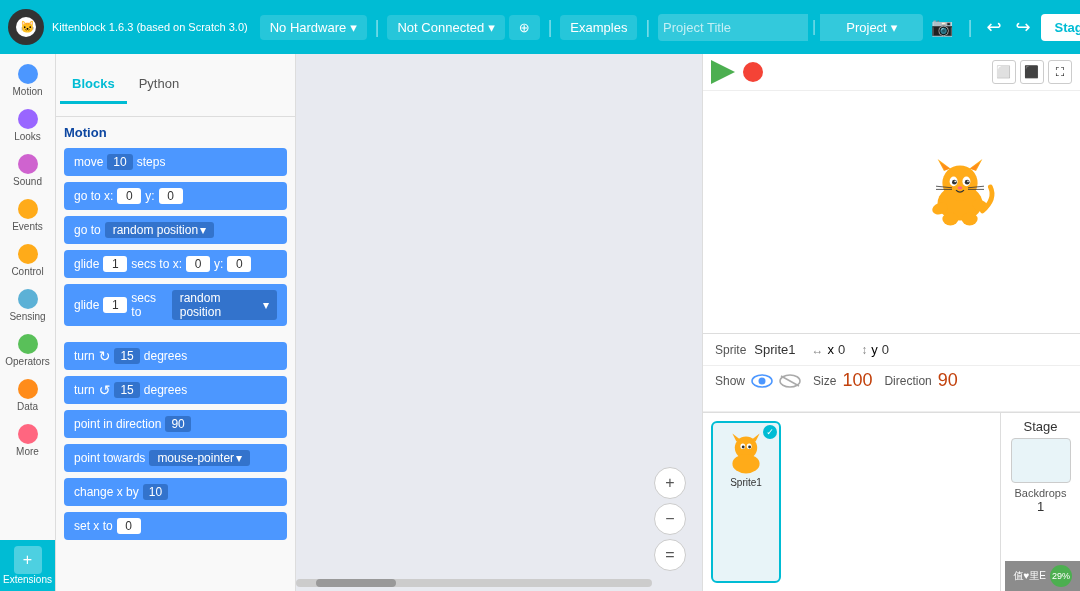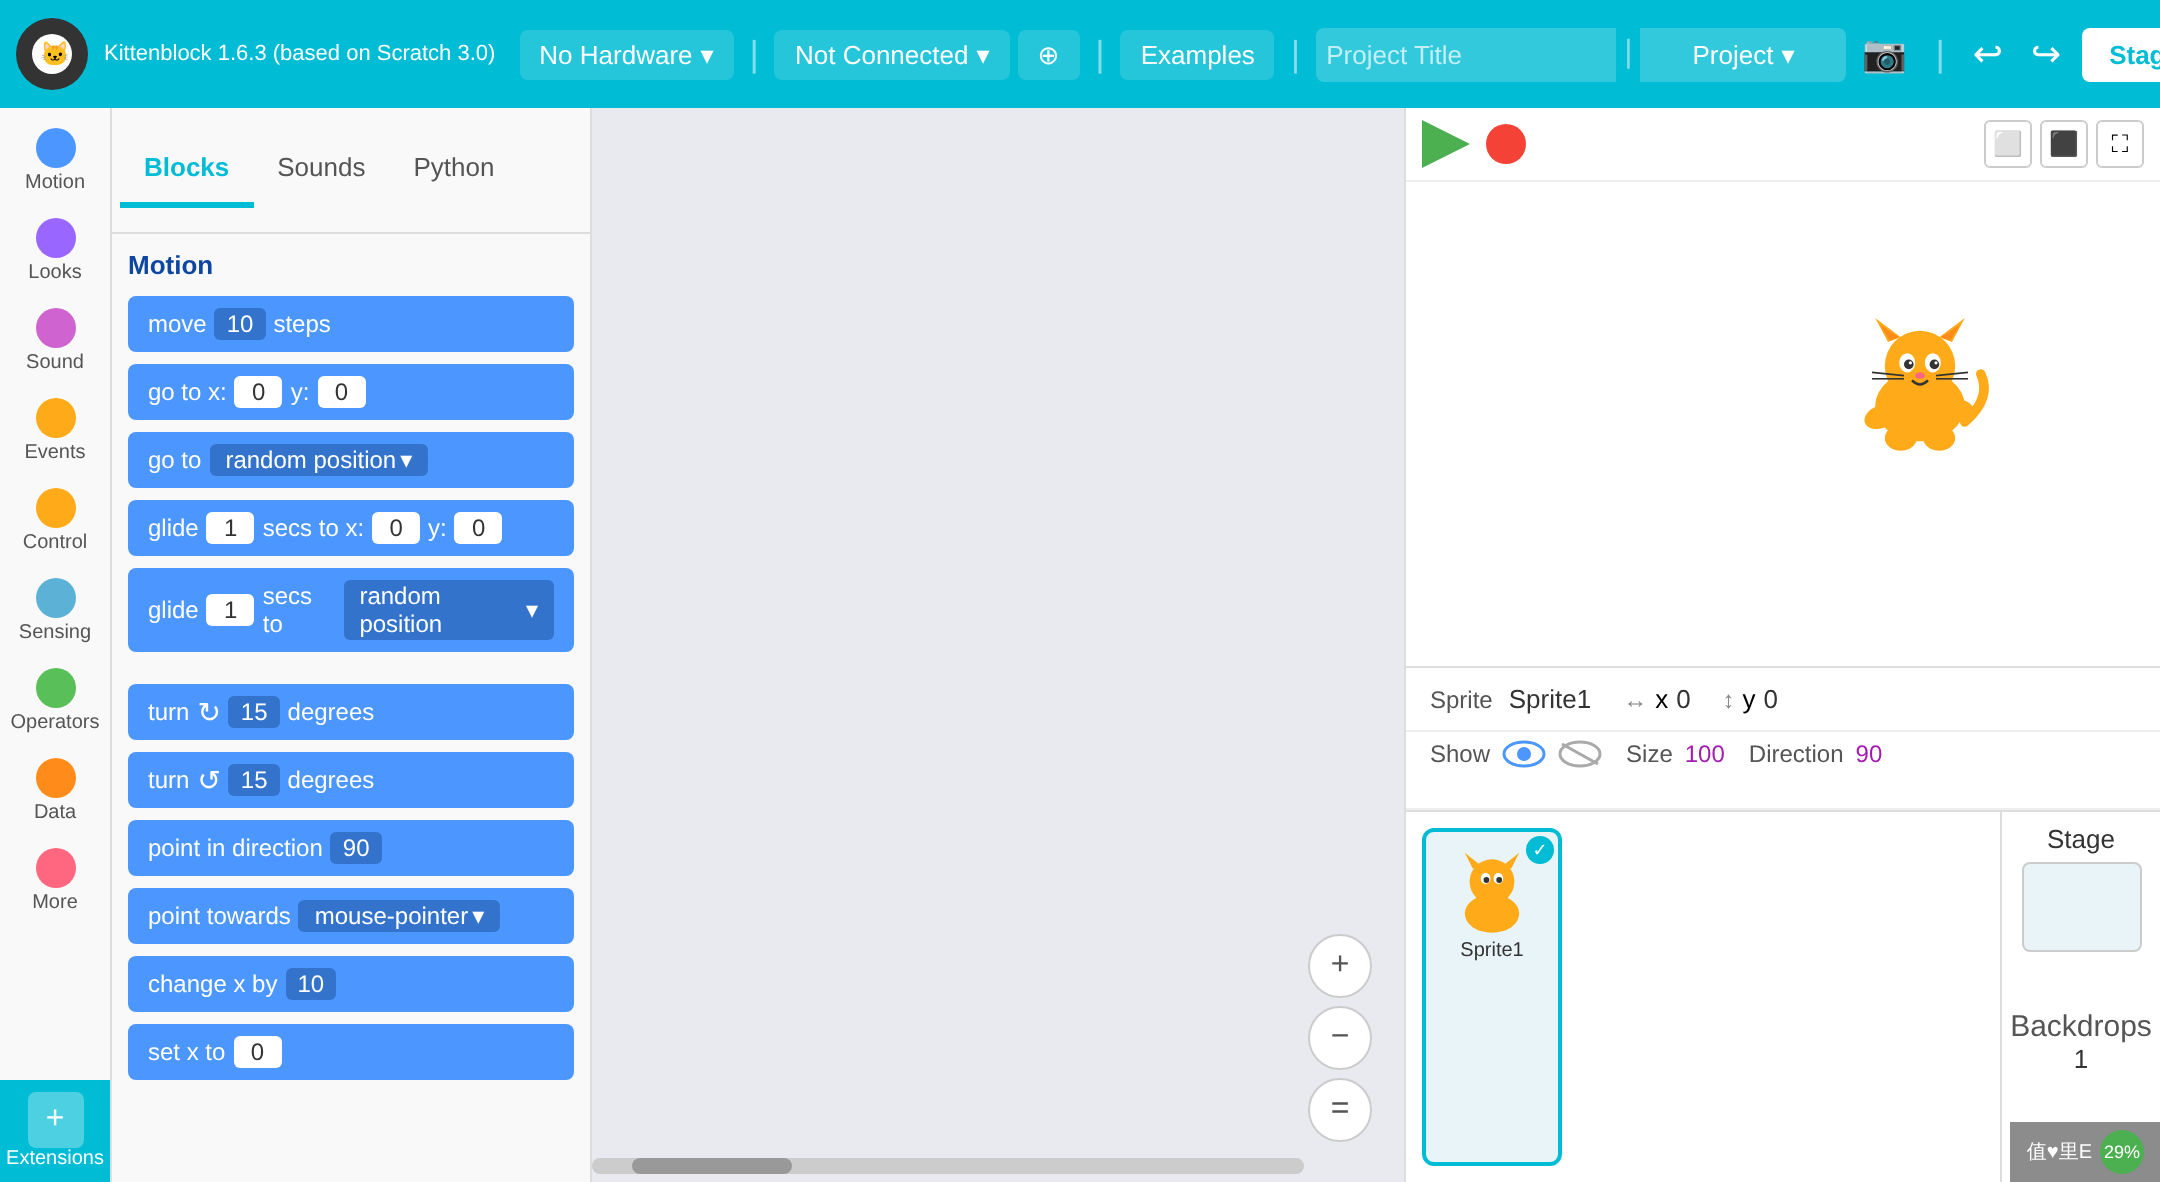--- a/index.html
+++ b/index.html
@@ -342,21 +342,21 @@
     .coord-val { font-size: 13px; color: #333; font-weight: 500; }
     .sprite-props-row {
       padding: 4px 12px 20px;
       display: flex;
       align-items: center;
       gap: 12px;
       border-bottom: 1px solid #eee;
     }
     .prop-group { display: flex; align-items: center; gap: 6px; }
     .prop-label { font-size: 12px; color: #555; }
-    .prop-val { font-size: 12px; color: #a21caf; }
+    .prop-val { font-size: 18px; color: #c2410c; }
     .sprite-thumb {
       width: 70px;
       border: 2px solid #00bcd4;
       border-radius: 6px;
       display: flex;
       flex-direction: column;
       align-items: center;
       padding: 4px;
       cursor: pointer;
       background: #e8f4f8;
@@ -480,21 +480,20 @@
     </div>
     <div class="cat-extensions">
       <div style="width:28px;height:28px;background:rgba(255,255,255,0.3);border-radius:4px;display:flex;align-items:center;justify-content:center;font-size:16px;color:white;">+</div>
       <span class="cat-label" style="color:white;">Extensions</span>
     </div>
   </div>
 
   <div class="blocks-panel">
     <div class="tabs-row">
       <div class="tab active">Blocks</div>
-      <div class="tab">Sounds</div>
       <div class="tab">Python</div>
     </div>
     <div class="blocks-list">
       <div class="section-title">Motion</div>
 
       <div class="block block-blue">
         <span>move</span>
         <span class="block-badge">10</span>
         <span>steps</span>
       </div>
@@ -690,21 +689,21 @@
               </svg>
             </div>
             <span class="sprite-thumb-label">Sprite1</span>
           </div>
         </div>
       </div>
 
       <div style="width:80px;border-left:1px solid #ddd;padding:6px;display:flex;flex-direction:column;align-items:center;">
         <span style="font-size:13px;color:#333;font-weight:500;margin-bottom:4px;">Stage</span>
         <div style="width:60px;height:45px;background:#e8f4f8;border:1px solid #ccc;border-radius:4px;margin-bottom:4px;"></div>
-        <span style="font-size:15px;color:#555;margin-top:25px;">Backdrops</span>
+        <span style="font-size:11px;color:#555;">Backdrops</span>
         <span style="font-size:13px;color:#333;font-weight:500;">1</span>
       </div>
     </div>
 
     <div style="position:absolute;bottom:0;right:0;background:rgba(0,0,0,0.45);color:white;font-size:10px;padding:4px 8px;display:flex;align-items:center;gap:4px;z-index:10;">
       <span>值♥里E</span>
       <span style="background:#4caf50;border-radius:50%;width:22px;height:22px;display:flex;align-items:center;justify-content:center;font-size:9px;">29%</span>
     </div>
   </div>
 

